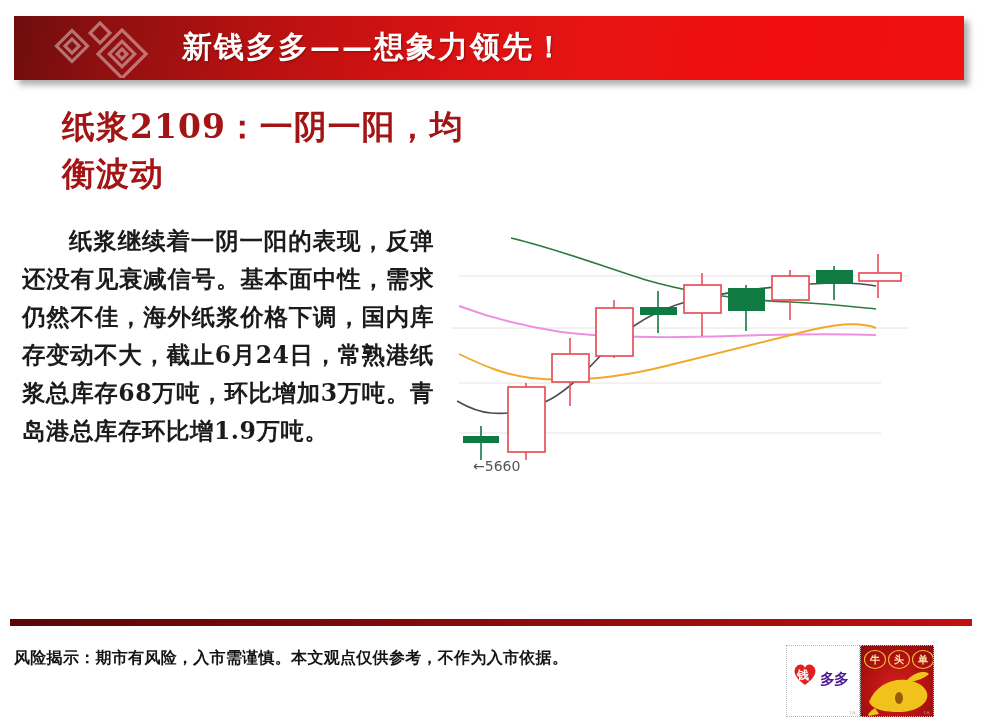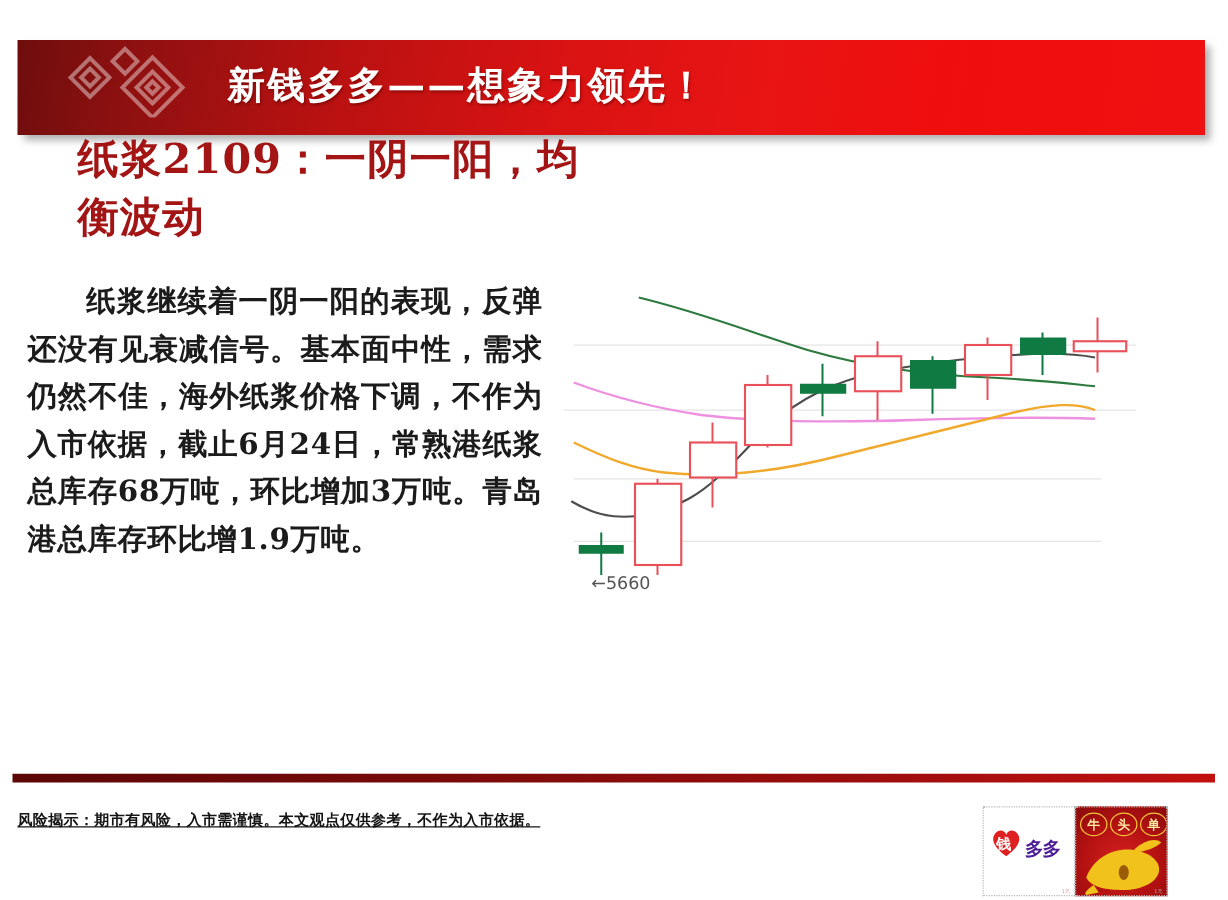--- a/index.html
+++ b/index.html
@@ -12,23 +12,23 @@
     background: #ffffff;
     font-family: "DejaVu Sans", "Liberation Sans", sans-serif;
     overflow: hidden;
     position: relative;
   }
 
   
   #header-banner {
     position: absolute;
     left: 14px;
-    top: 32px;
+    top: 16px;
     width: 950px;
-    height: 76px;
+    height: 64px;
     background: linear-gradient(100deg, #6e0d0d 0%, #8c1010 9%, #b81111 26%, #d81212 45%, #e81414 62%, #f00d0d 80%, #ee1111 100%);
     box-shadow: 5px 5px 6px rgba(110,110,110,0.55);
   }
   #header-logo {
     position: absolute;
     left: 28px;
     top: 4px;
     width: 130px;
     height: 58px;
     opacity: 0.55;
@@ -95,26 +95,25 @@
     top: 619px;
     width: 962px;
     height: 7px;
     background: linear-gradient(90deg, #5c0606 0%, #7a0a0a 35%, #9c0d0d 70%, #c21010 100%);
   }
   #footer-disclaimer {
     position: absolute;
     left: 14px;
     top: 648px;
     color: #141414;
-    font-size: 12px;
+    font-size: 16px;
     font-weight: bold;
     letter-spacing: 0.3px;
     font-family: "DejaVu Serif", "Liberation Serif", serif;
     white-space: nowrap;
-    text-decoration: underline;
   }
   #footer-stamps {
     position: absolute;
     left: 786px;
     top: 645px;
     width: 148px;
     height: 72px;
     display: flex;
   }
   .stamp {
@@ -199,21 +198,21 @@
         <rect x="-9" y="-9" width="18" height="18"></rect>
         <rect x="-3.5" y="-3.5" width="7" height="7"></rect>
       </g>
     </g>
   </svg>
   <div id="header-title">新钱多多——想象力领先！</div>
 </div>
 
 <div id="slide-title">纸浆2109：一阴一阳，均衡波动</div>
 
-<div id="body-paragraph">纸浆继续着一阴一阳的表现，反弹还没有见衰减信号。基本面中性，需求仍然不佳，海外纸浆价格下调，不作为入市依据，截止6月24日，常熟港纸浆总库存68万吨，环比增加3万吨。青岛港总库存环比增1.9万吨。</div>
+<div id="body-paragraph">纸浆继续着一阴一阳的表现，反弹还没有见衰减信号。基本面中性，需求仍然不佳，海外纸浆价格下调，国内库存变动不大，截止6月24日，常熟港纸浆总库存68万吨，环比增加3万吨。青岛港总库存环比增1.9万吨。</div>
 
 <div id="chart-area">
   <svg id="chart-svg" width="460" height="262" viewBox="0 0 460 262">
 
     <g stroke="#e4e4e4" stroke-width="1">
       <line x1="8" y1="48" x2="458" y2="48"></line>
       <line x1="0" y1="100" x2="458" y2="100"></line>
       <line x1="8" y1="155" x2="430" y2="155"></line>
       <line x1="8" y1="205" x2="430" y2="205"></line>
     </g>

